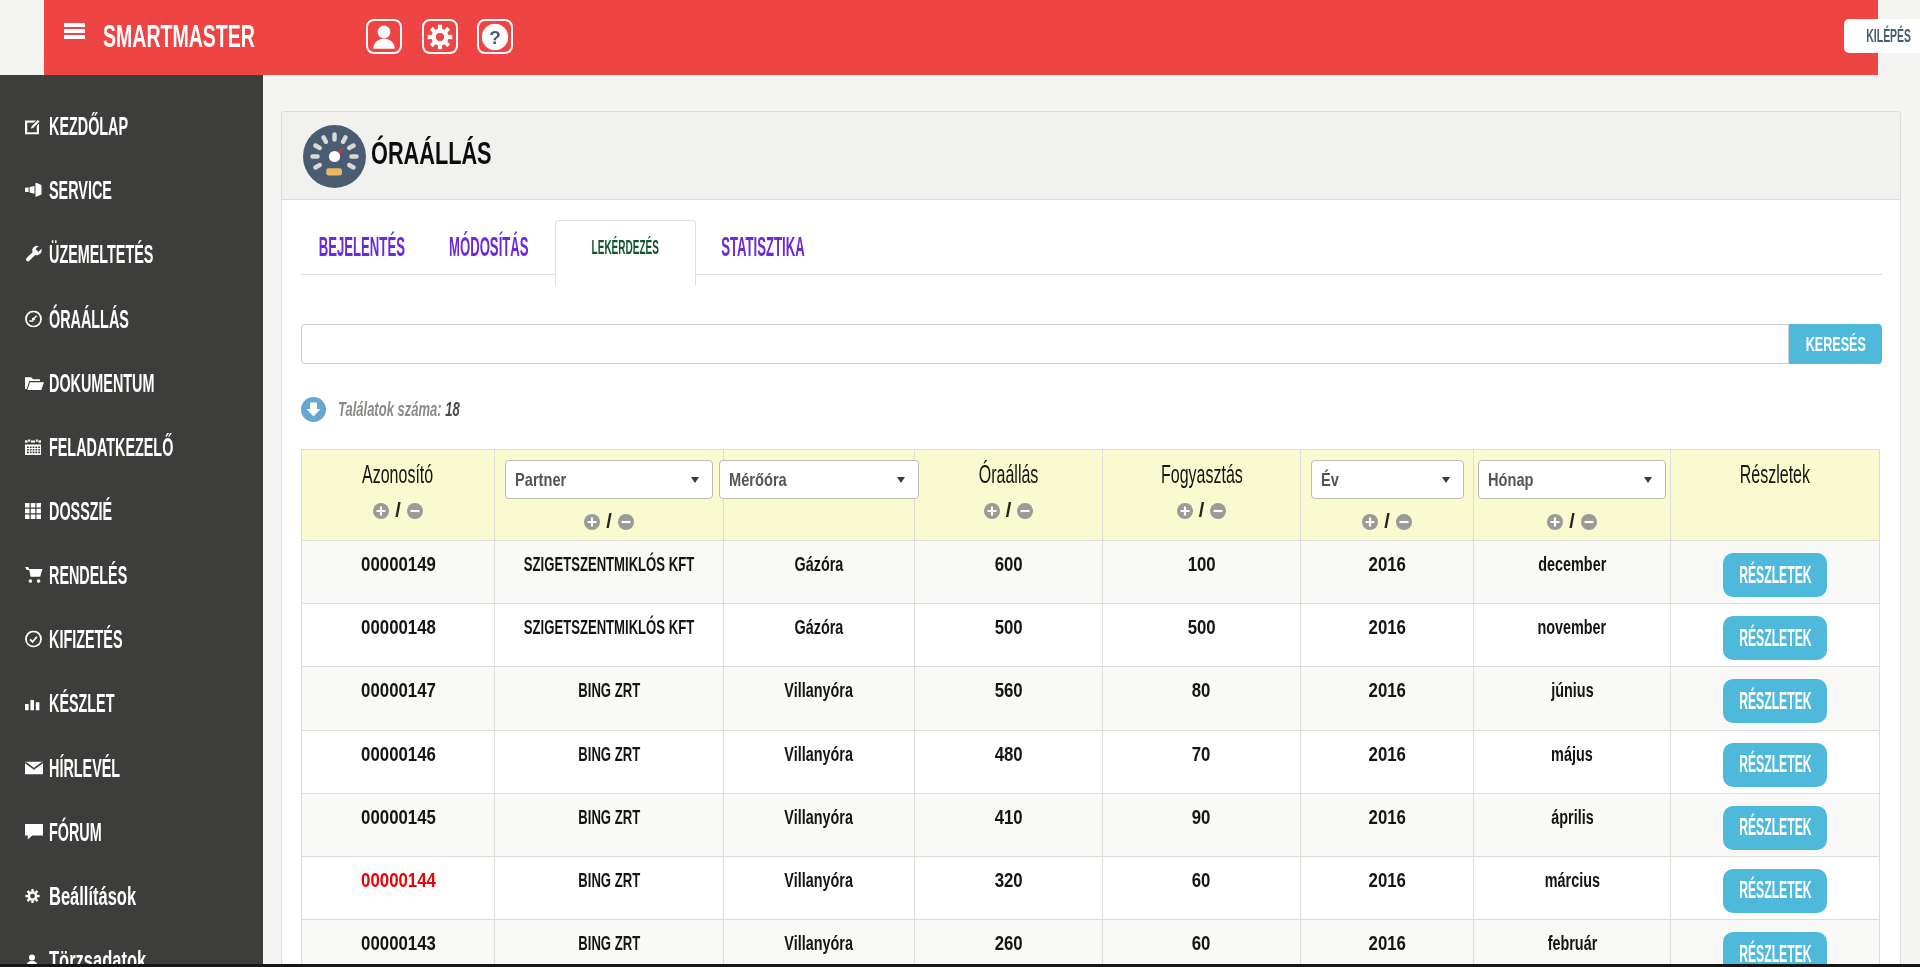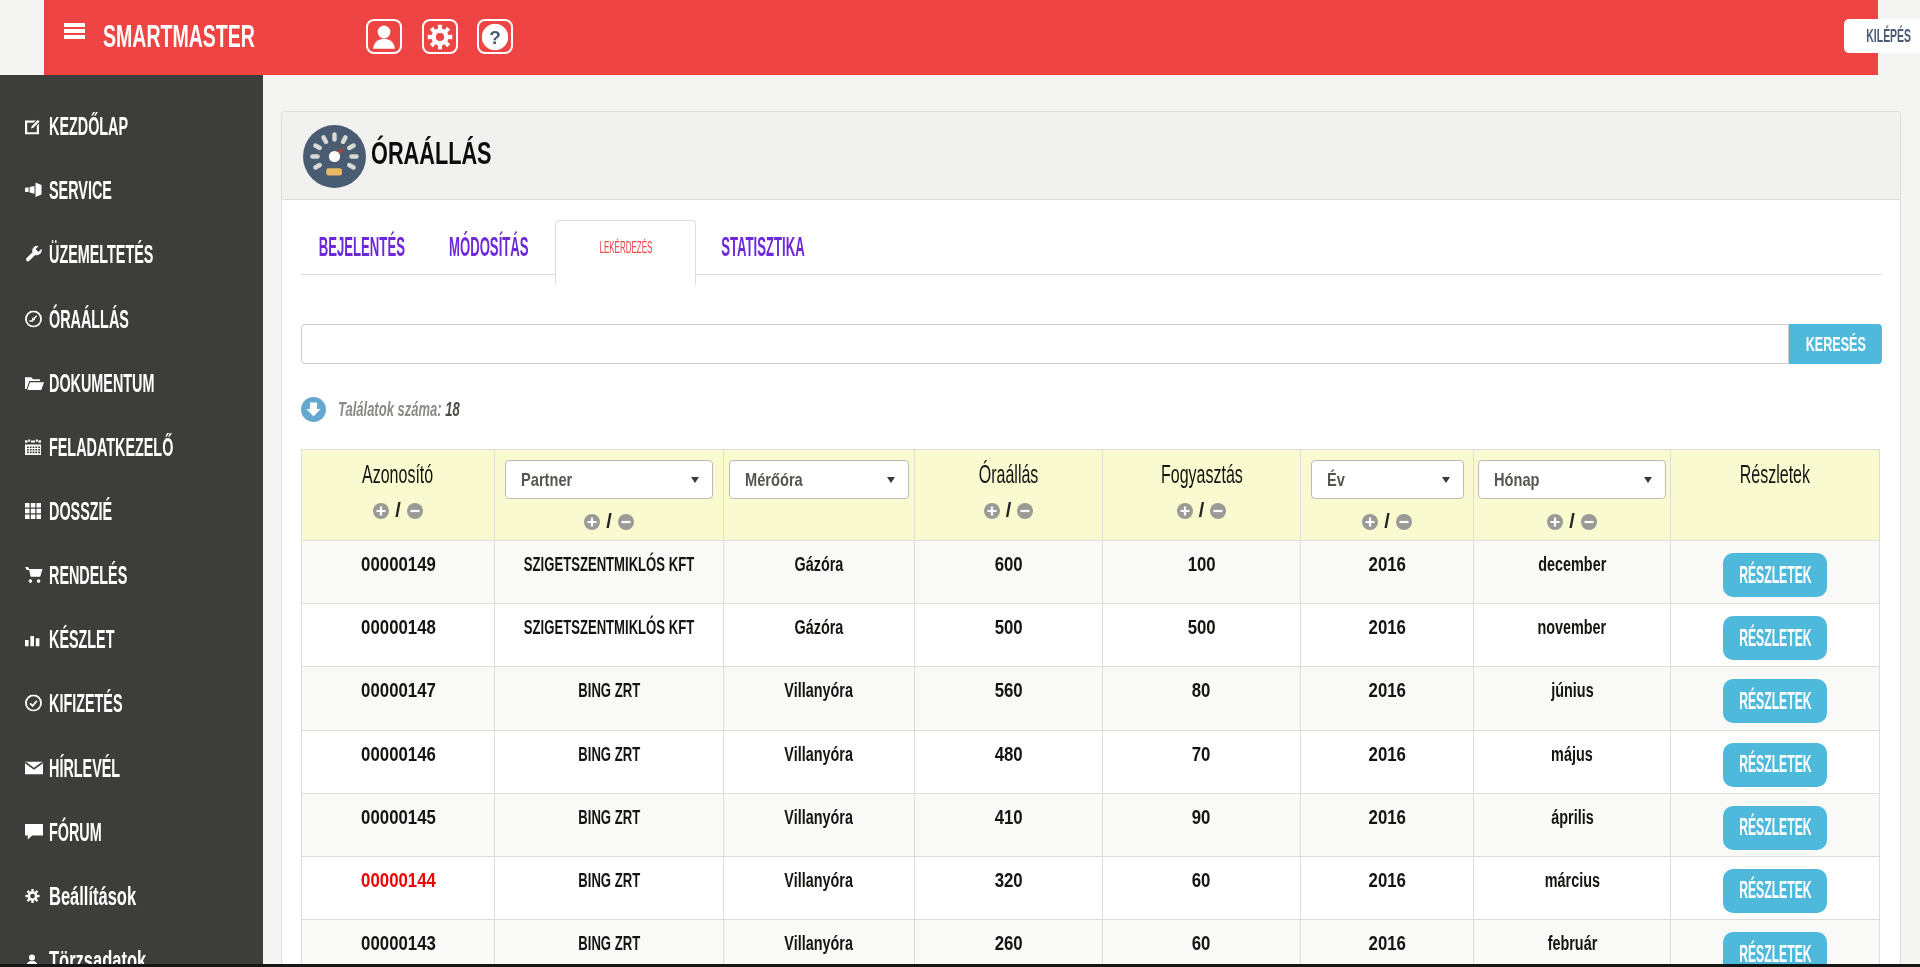--- a/index.html
+++ b/index.html
@@ -32,21 +32,21 @@
 #phead { position:absolute; left:0; top:0; width:100%; height:88px; background:#f1f1ef; border-bottom:1px solid #dcdcda; border-radius:4px 4px 0 0; }
 #gauge { position:absolute; left:21px; top:13px; }
 #ptitle { position:absolute; left:89px; top:24px; font-size:31px; font-weight:bold; color:#0c0c0c; }
 #ptitle span { transform:scaleX(0.70); transform-origin:0 50%; }
 
 
 #tabs { position:absolute; left:19px; top:108px; width:1581px; height:70px; }
 #tabline { position:absolute; left:0; top:54px; width:1581px; height:1px; background:#ddddda; }
 .tab { position:absolute; top:0; height:54px; display:flex; justify-content:center; align-items:center; font-size:28px; font-weight:bold; color:#6d28d9; }
 .tab span { transform:scaleX(0.47); }
-#tabact { position:absolute; left:254px; top:0; width:141px; height:65px; background:#fff; border:1px solid #ddddda; border-bottom:none; border-radius:4px 4px 0 0; display:flex; justify-content:center; align-items:flex-start; color:#ef4444; font-size:16px; font-weight:normal; z-index:2; }
+#tabact { position:absolute; left:254px; top:0; width:141px; height:65px; background:#fff; border:1px solid #ddddda; border-bottom:none; border-radius:4px 4px 0 0; display:flex; justify-content:center; align-items:flex-start; color:#14532d; font-size:20px; font-weight:bold; z-index:2; }
 #tabact span { line-height:53px; }
 #tabact span { transform:scaleX(0.50); }
 
 
 #srch { position:absolute; left:19px; top:212px; width:1581px; height:40px;border-radius:13px; }
 #srchbox { position:absolute; left:0; top:0; width:1488px; height:40px; border:1px solid #cccccb; border-radius:4px 0 0 4px; background:#fff; }
 #srchbtn { position:absolute; right:0; top:0; width:93px; height:40px; background:#4fb9dc; border-radius:0 4px 4px 0; color:#fff; font-size:20px; font-weight:bold; display:flex; justify-content:center; align-items:center; }
 #srchbtn span { transform:scaleX(0.63); }
 
 
@@ -60,21 +60,21 @@
 #tbl > div { background:#fff; display:flex; flex-direction:column; align-items:center; }
 .hcell { background:#fafad0 !important; padding-top:10px; }
 .hcell .sel { margin-top:0; }
 .hcell .hl { font-size:25px; font-weight:normal; color:#141412; line-height:29px; }
 .hcell .hl span { transform:scaleX(0.64); }
 .sorts { display:flex; align-items:center; justify-content:center; gap:4px; height:18px; }
 .s1 { margin-top:12.5px; }
 .s2 { margin-top:13.5px; }
 .sico { flex:none; }
 .sl { font-size:20px; font-weight:bold; color:#242422; line-height:18px; margin:0 2px 2px 2px; }
-.sel { display:block; flex:none; margin-top:11px; height:39px; background:#fff; border:1px solid #bbbbb8; border-radius:4px; text-align:left; line-height:37px; font-size:19px; font-weight:bold; color:#555551; padding-left:15px; position:relative; }
+.sel { display:block; flex:none; margin-top:11px; height:39px; background:#fff; border:1px solid #bbbbb8; border-radius:4px; text-align:left; line-height:37px; font-size:19px; font-weight:bold; color:#555551; padding-left:9px; position:relative; }
 .sel span { transform:scaleX(0.77); transform-origin:0 50%; }
 .sel:after { content:""; position:absolute; right:13px; top:16px; border-left:4.5px solid transparent; border-right:4.5px solid transparent; border-top:6px solid #3a3a38; }
 .r { padding-top:12px; font-size:20px; font-weight:bold; color:#141412; line-height:23px; }
 .r span { transform:scaleX(0.72); }
 .r span.u { transform:scaleX(0.655); }
 .r span.d { transform:scaleX(0.84); }
 .odd { background:#f9f9f8 !important; }
 .red { color:#ee0005; }
 .bcell { padding:12px 0 0 0; }
 .rbtn { width:104px; height:44px; background:#4fb9dc; border-radius:10px; color:#fff; font-size:23px; font-weight:bold; display:flex; justify-content:center; align-items:center; flex:none; }
@@ -162,31 +162,31 @@
       </svg>
       <div class="t"><span>DOSSZIÉ</span></div>
     </div>
   <div class="mi">
       <svg width="18" height="17" viewBox="0 0 18 17">
         <path fill="#fff" d="M0 0.6h3.2l0.9 2h13.4l-2.3 7.6H5.6L4.2 3.4H1.8zM7.2 14.6a1.8 1.8 0 1 1-3.6 0 1.8 1.8 0 0 1 3.6 0zM15.4 14.6a1.8 1.8 0 1 1-3.6 0 1.8 1.8 0 0 1 3.6 0z"></path>
       </svg>
       <div class="t"><span>RENDELÉS</span></div>
     </div>
   <div class="mi">
-      <svg width="15" height="15" viewBox="0 0 15 15">
-        <path fill="#fff" d="M0 8.6h3.6V15H0zM5.4 4.4H9V15H5.4zM10.8 6.8h3.6V15h-3.6z"></path>
-      </svg>
-      <div class="t"><span>KÉSZLET</span></div>
-    </div>
-  <div class="mi">
       <svg width="17" height="17" viewBox="0 0 18 18">
         <circle cx="9" cy="9" r="8" fill="none" stroke="#fff" stroke-width="1.9"></circle>
         <path d="M5.4 9.4 L8 12 L12.6 6.6" stroke="#fff" stroke-width="1.9" fill="none"></path>
       </svg>
       <div class="t"><span>KIFIZETÉS</span></div>
+    </div>
+  <div class="mi">
+      <svg width="15" height="15" viewBox="0 0 15 15">
+        <path fill="#fff" d="M0 8.6h3.6V15H0zM5.4 4.4H9V15H5.4zM10.8 6.8h3.6V15h-3.6z"></path>
+      </svg>
+      <div class="t"><span>KÉSZLET</span></div>
     </div>
   <div class="mi">
       <svg width="18" height="13" viewBox="0 0 18 13">
         <path fill="#fff" d="M0 0 H18 V13 H0 Z"></path>
         <path d="M0.5 0 L9 6.2 L17.5 0 L18 1.8 L9 8.2 L0 1.8 Z" fill="#3d3d3b"></path>
       </svg>
       <div class="t"><span>HÍRLEVÉL</span></div>
     </div>
   <div class="mi">
       <svg width="18" height="16" viewBox="0 0 18 16">
@@ -286,21 +286,21 @@
               <path d="M6.9 3.5h2.2v3.4h3.4v2.2H9.1v3.4H6.9V9.1H3.5V6.9h3.4z" fill="#fff"></path>
             </svg>
             <span class="sl">/</span>
             <svg class="sico" width="16" height="16" viewBox="0 0 16 16">
               <circle cx="8" cy="8" r="8" fill="#9a9a96"></circle>
               <path d="M3.5 6.9h9v2.2h-9z" fill="#fff"></path>
             </svg>
           </div>
         </div>
       <div class="hcell">
-          <div class="sel" style="width:180px;"><span class="cx">Mérőóra</span></div>
+          <div class="sel" style="width:200px;"><span class="cx">Mérőóra</span></div>
         </div>
       <div class="hcell">
           <div class="hl"><span class="cx">Óraállás</span></div>
           <div class="sorts s1">
             <svg class="sico" width="16" height="16" viewBox="0 0 16 16">
               <circle cx="8" cy="8" r="8" fill="#9a9a96"></circle>
               <path d="M6.9 3.5h2.2v3.4h3.4v2.2H9.1v3.4H6.9V9.1H3.5V6.9h3.4z" fill="#fff"></path>
             </svg>
             <span class="sl">/</span>
             <svg class="sico" width="16" height="16" viewBox="0 0 16 16">

